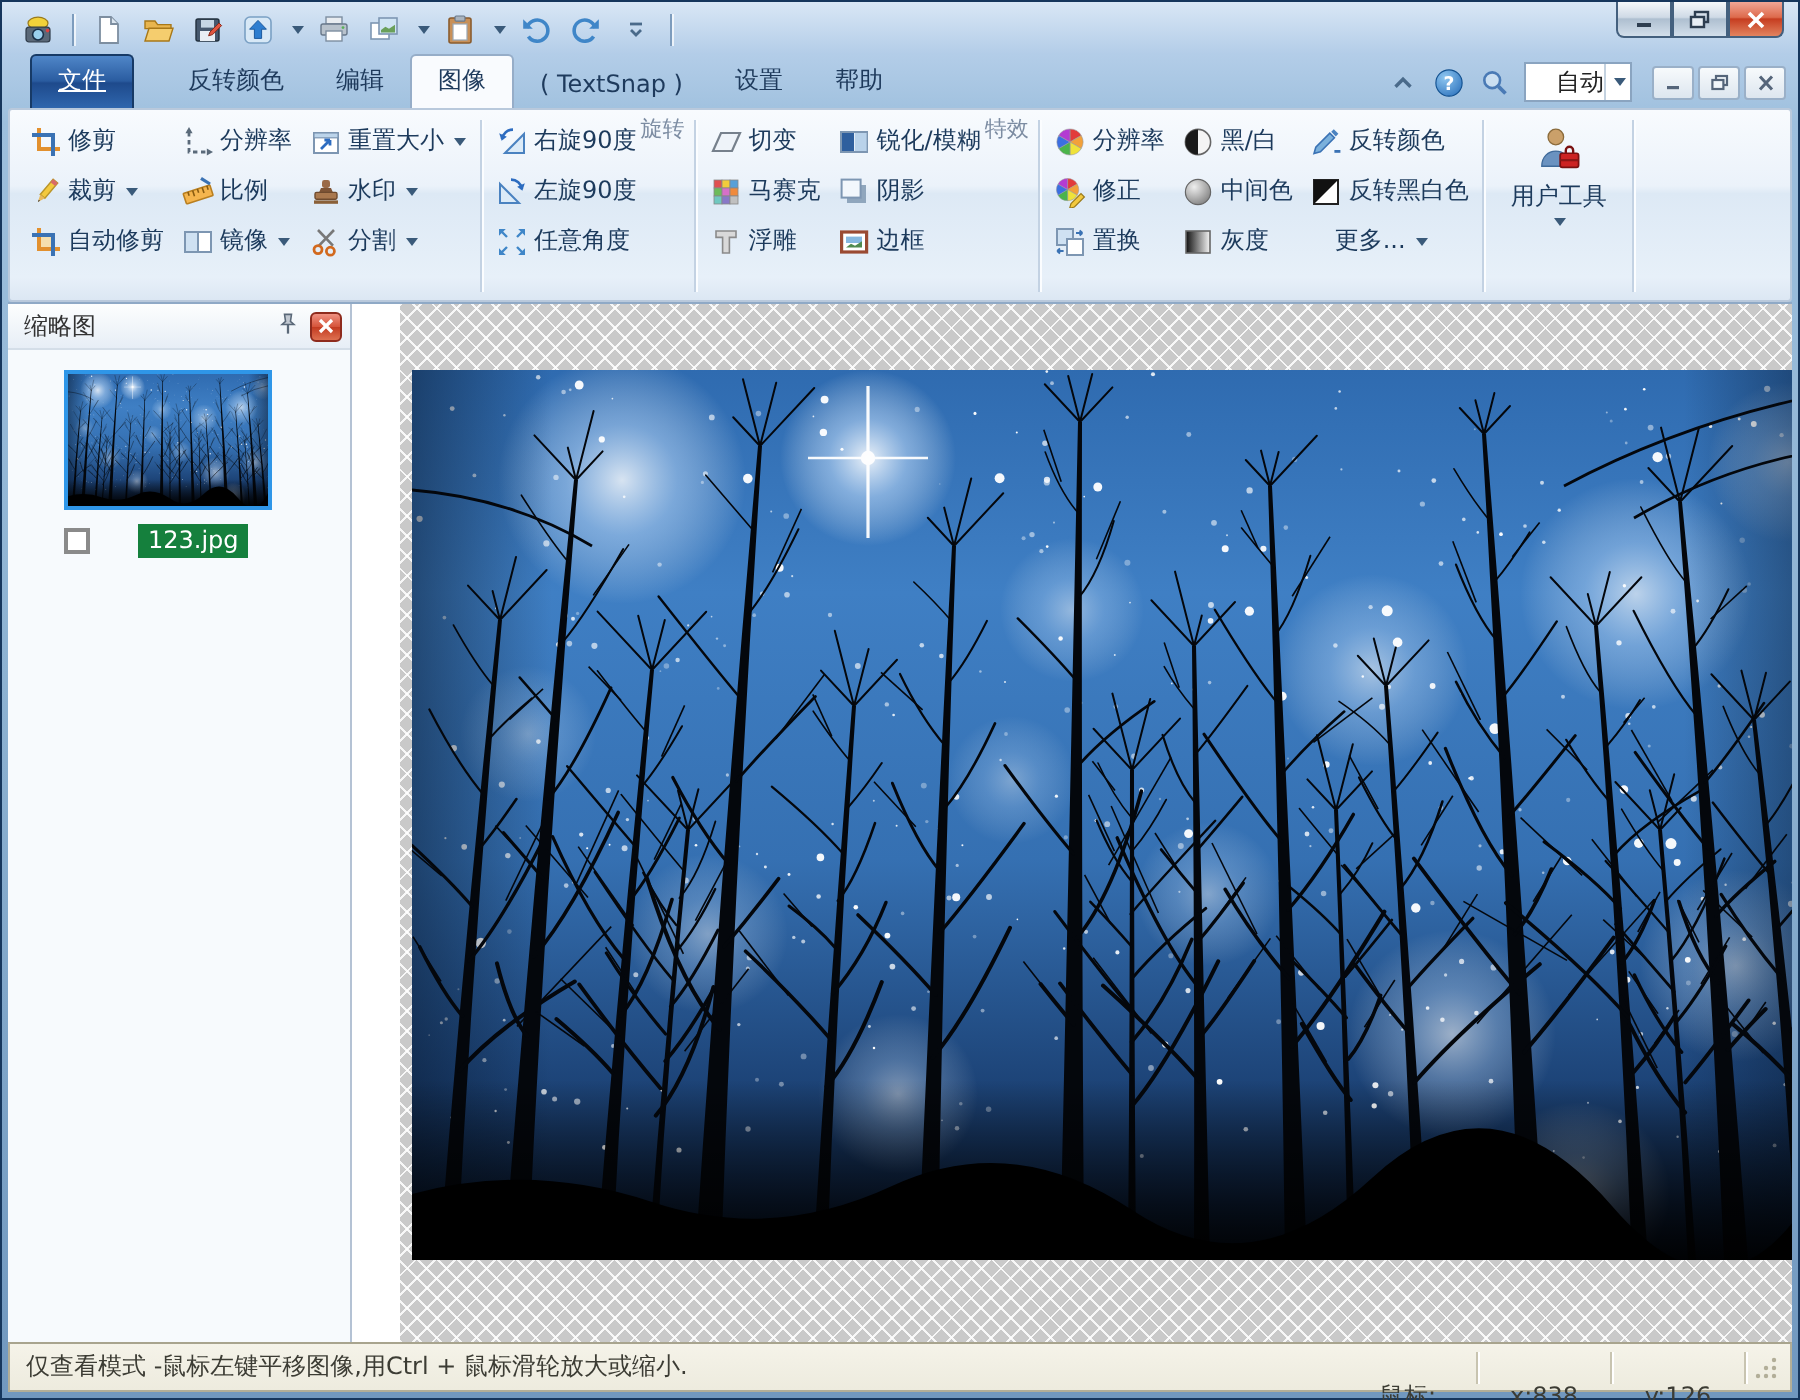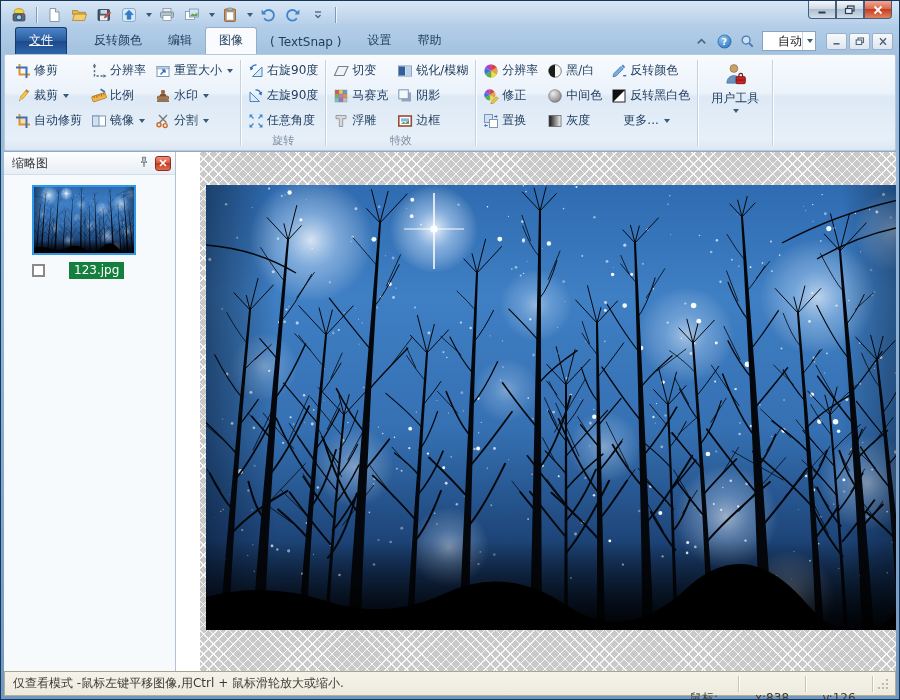--- a/index.html
+++ b/index.html
@@ -36,21 +36,21 @@
   .zoom-combo .val { flex:1; padding-left:15px; }
   .zoom-combo .cdd { width:13px; height:100%; border-left:1px solid #c4d2e0; display:flex; align-items:center; justify-content:center; }
   .mdibtns { display:flex; gap:2px; margin-left:4px; }
   .mbtn { width:21px; height:17px; border:1px solid #9ab0c8; border-radius:2px; background:linear-gradient(#f7fafc,#dde6ef); display:flex; align-items:center; justify-content:center; }
   .mbtn svg { width:10px; height:9px; }
   
   .ribbon { height:97px; flex:0 0 97px; display:flex; align-items:stretch; padding:2px 2px 0 4px;
     background:linear-gradient(#f8fbfe,#ebf2fa 40%,#dde9f5 44%,#e7f0f9 88%,#dce7f3);
     border:1px solid #b9c9dc; border-radius:2px;
   }
-  .rgroup { display:flex; flex-direction:column; padding:1px 4px 0; }
+  .rgroup { display:flex; flex-direction:row; padding:1px 4px 0; }
   .g-grid { flex:1; display:grid; grid-template-rows:repeat(3,25px); grid-auto-flow:column; column-gap:5px; align-items:center; justify-items:start; }
   .g-label { height:16px; font-size:11px; color:#7c8ca2; text-align:center; line-height:14px; }
   .rbtn { display:flex; align-items:center; gap:3px; font-size:12px; color:#1c3a5c; padding:1px 2px; white-space:nowrap; border-radius:2px; }
   .rbtn svg { width:16px; height:16px; flex:0 0 16px; }
   .dd { width:0; height:0; border-left:3px solid transparent; border-right:3px solid transparent; border-top:4px solid #3a5a7a; margin-left:2px; }
   .vsep { width:1px; background:#c3d2e3; box-shadow:1px 0 0 #fbfdff; margin:3px 1px 4px; }
   .big-btn { display:flex; flex-direction:column; align-items:center; justify-content:flex-start; gap:2px; padding:4px 8px 0; font-size:12px; color:#1c3a5c; }
   .big-btn svg { width:26px; height:26px; }
   
   .main { flex:1; min-height:0; display:flex; border-top:1px solid #8fa9c6; background:#fff;gap:24px; }

